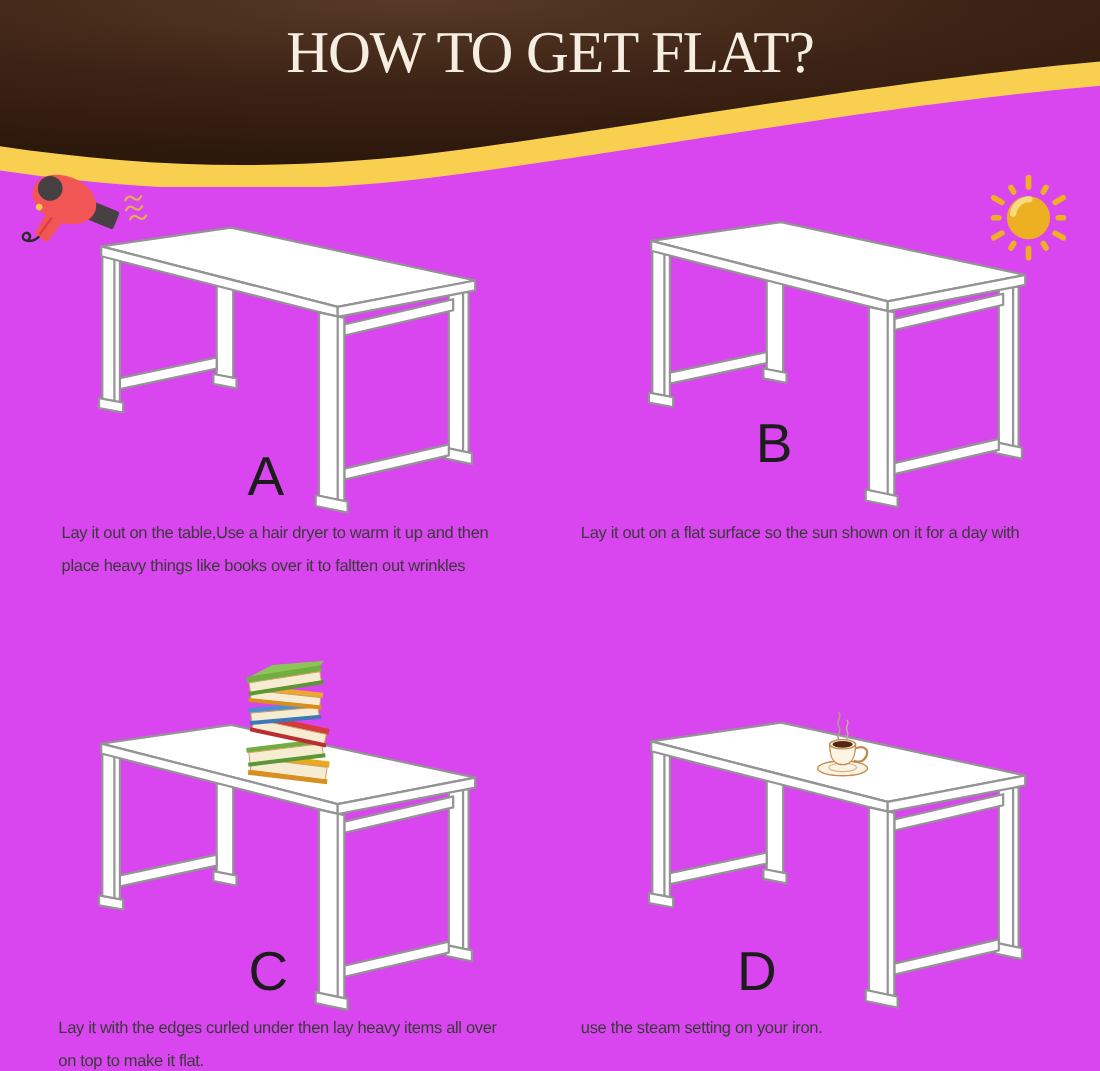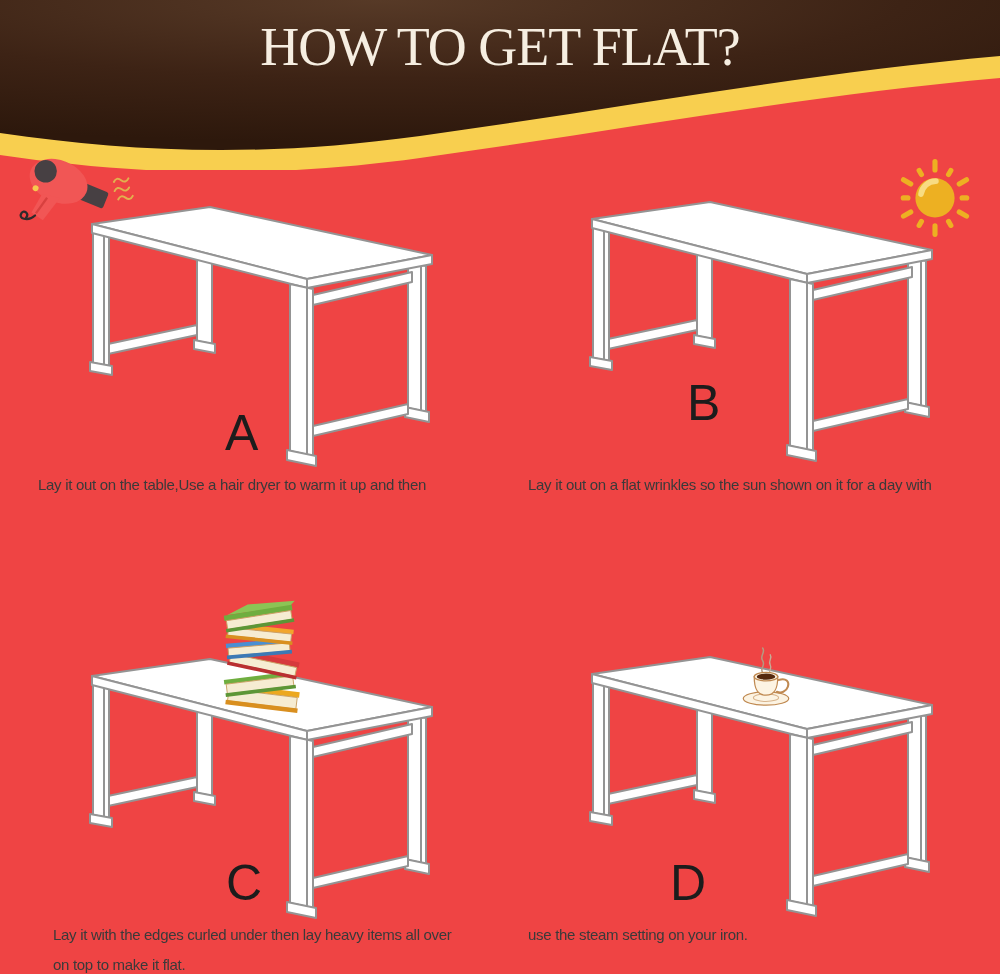--- a/index.html
+++ b/index.html
@@ -1,16 +1,16 @@
 <!DOCTYPE html>
 <html><head>
 <meta charset="utf-8">
 <style>
   html,body{margin:0;padding:0;background:#ffffff;}
-  .page{position:relative;width:1000px;height:974px;background:#ef4444;overflow:hidden;
+  .page{position:relative;width:1000px;height:974px;background:#d946ef;overflow:hidden;
         font-family:"Liberation Sans",sans-serif;}
   
   .hdr{position:absolute;left:0;top:0;width:1000px;height:170px;}
   .title{position:absolute;left:0;top:12px;width:1000px;text-align:center;
          font-family:"Liberation Serif",serif;font-size:54px;line-height:70px;
          color:#f6eee1;letter-spacing:-1px;font-weight:400;}
   
   .table-svg{position:absolute;width:362px;height:272px;}
   .icon-abs{position:absolute;}
   .method-label{position:absolute;font-family:"Liberation Sans",sans-serif;
@@ -85,22 +85,23 @@
         <circle cx="33" cy="57" r="4" fill="#f6c94e"></circle>
         <path d="M46,91 C40,103 26,103 28,95 C29,89 38,91 36,98" fill="none" stroke="#2e2a2b" stroke-width="3" stroke-linecap="round"></path>
       </g>
       <g stroke="#e2b14e" stroke-width="2.6" fill="none" stroke-linecap="round" transform="rotate(-14 148 48)">
         <path d="M136,34 q5,-6 10,0 q5,6 10,0"></path>
         <path d="M134,46 q5,-6 10,0 q5,6 10,0"></path>
         <path d="M136,58 q5,-6 10,0 q5,6 10,0"></path>
       </g>
     </svg>
     <div class="method-label" style="left:225px;top:408px;">A</div>
-    <div class="caption" style="left:38px;top:470px;">
+    <div class="caption" style="left:56px;top:470px;">
       <div>Lay it out on the table,Use a hair dryer to warm it up and then</div>
+      <div>place heavy things like books over it to faltten out wrinkles</div>
     </div>
   </div>
 
   <div>
     <svg class="table-svg" style="left:585px;top:193px;">
       <use href="#tbl"></use>
     </svg>
 
     <svg class="icon-abs" style="left:893px;top:155px;" width="84" height="84" viewBox="0 0 90 90">
       <g stroke="#edb022" stroke-width="5.5" stroke-linecap="round" fill="none">
@@ -115,21 +116,21 @@
         <line x1="45" y1="16" x2="45" y2="7" transform="rotate(240 45 46)"></line>
         <line x1="45" y1="17" x2="45" y2="12" transform="rotate(270 45 46)"></line>
         <line x1="45" y1="16" x2="45" y2="7" transform="rotate(300 45 46)"></line>
         <line x1="45" y1="17" x2="45" y2="12" transform="rotate(330 45 46)"></line>
       </g>
       <circle cx="45" cy="46" r="21" fill="#edb022"></circle>
       <path d="M30,42 A16,16 0 0 1 46,28" stroke="#f8dc82" stroke-width="6" stroke-linecap="round" fill="none"></path>
     </svg>
     <div class="method-label" style="left:687px;top:378px;">B</div>
     <div class="caption" style="left:528px;top:470px;">
-      <div>Lay it out on a flat wrinkles so the sun shown on it for a day with</div>
+      <div>Lay it out on a flat surface so the sun shown on it for a day with</div>
     </div>
   </div>
 
   <div>
     <svg class="table-svg" style="left:85px;top:650px;">
       <use href="#tbl"></use>
     </svg>
 
     <svg class="icon-abs" style="left:219px;top:599px;" width="86" height="118" viewBox="0 0 95 130">
       <g stroke-width="1">

